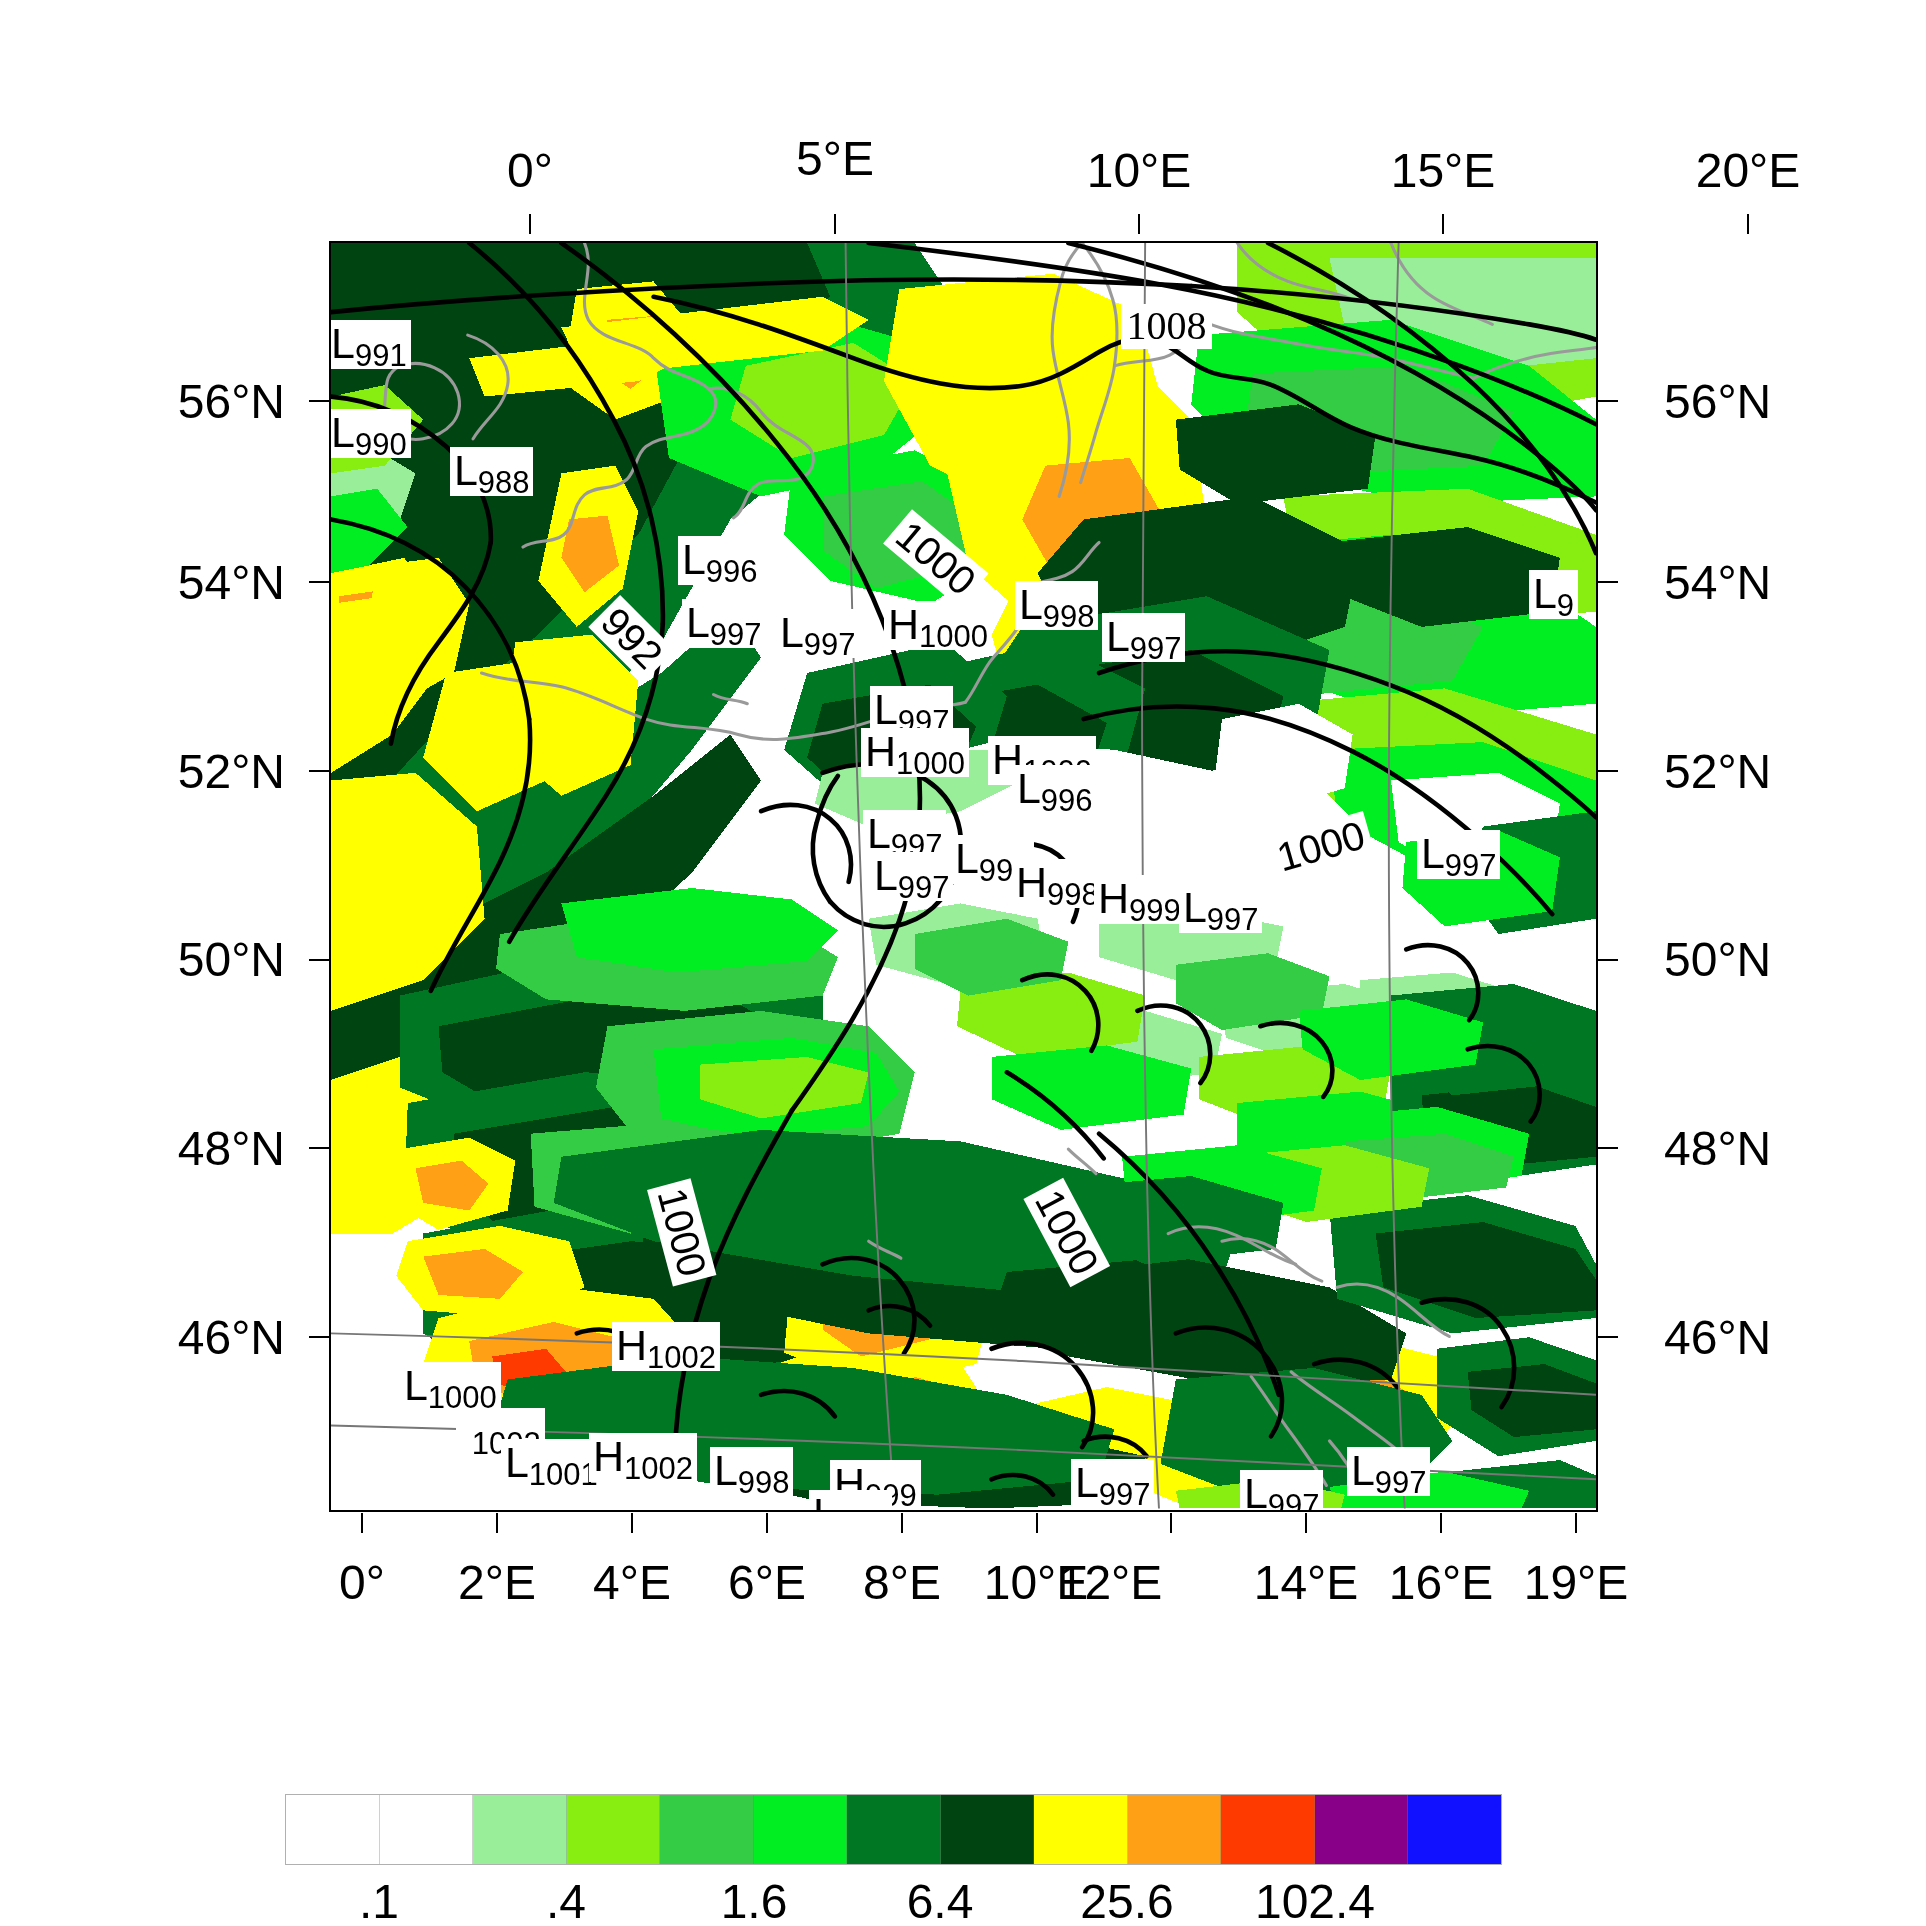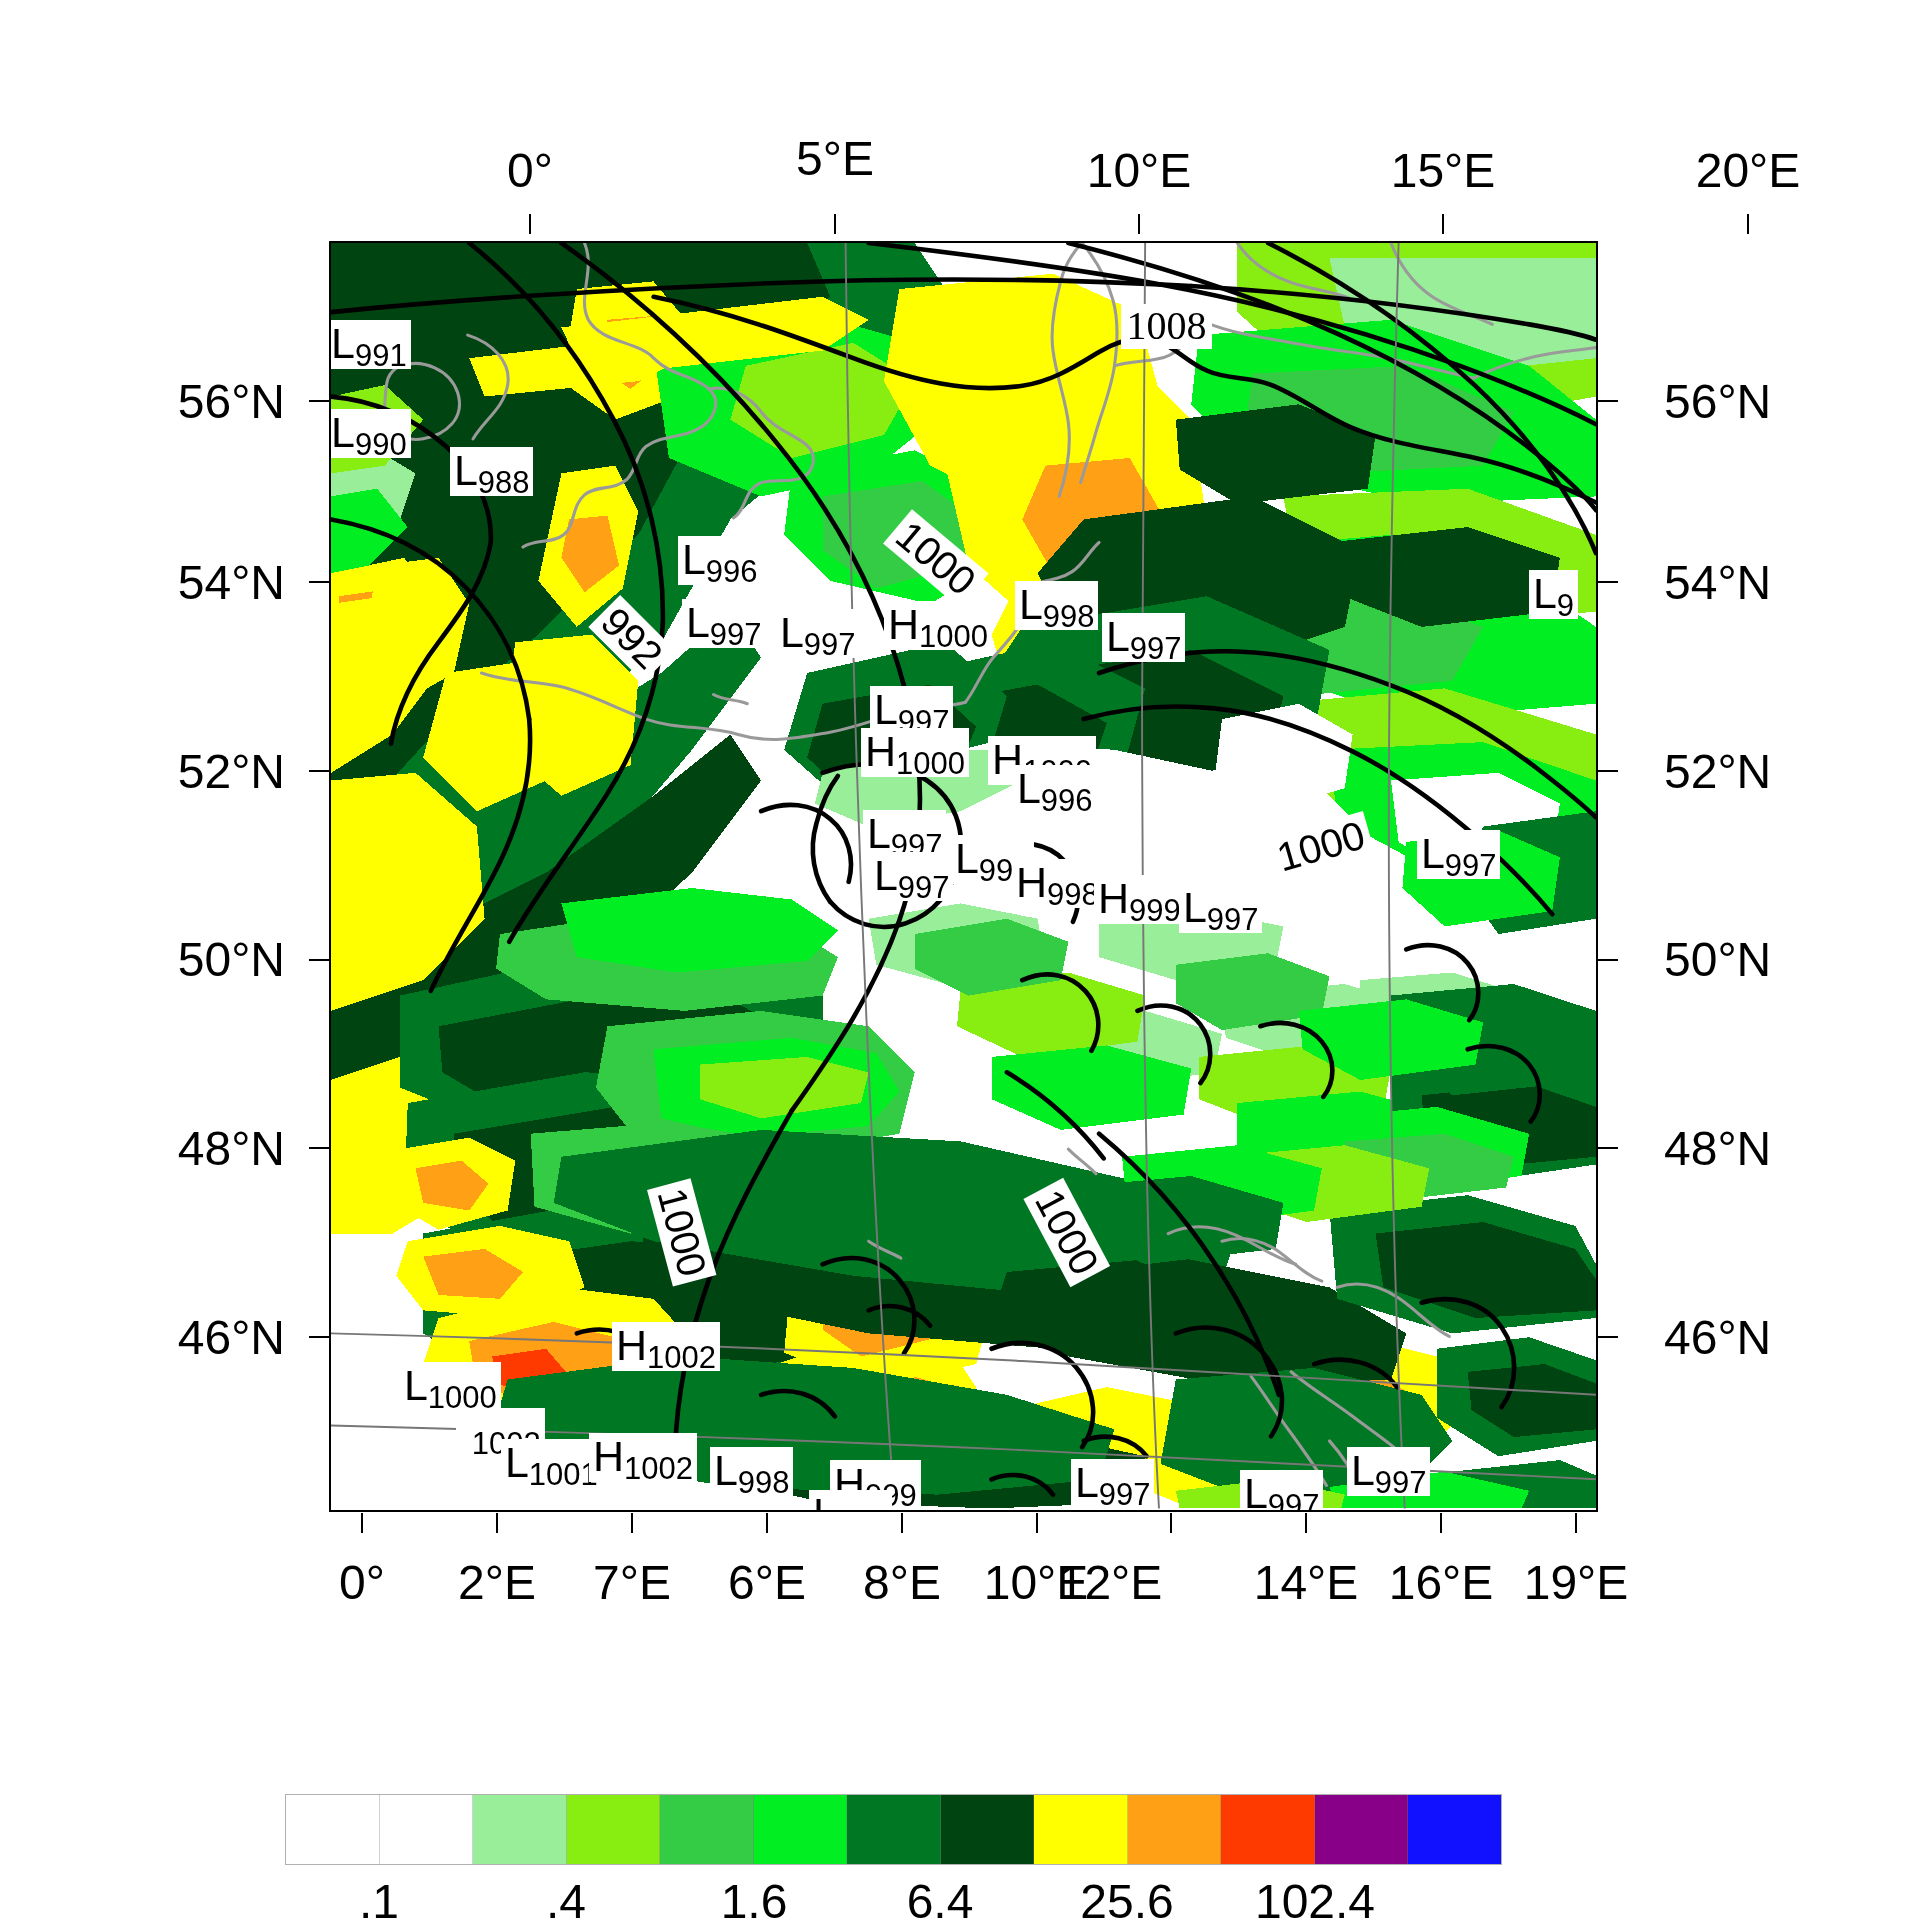--- a/index.html
+++ b/index.html
@@ -370,21 +370,21 @@
   <div class="axlab toplab" style="left:1443px;top:143px;">15°E</div>
   <div class="axlab toplab" style="left:1748px;top:143px;">20°E</div>
   <div class="tick tick-v" style="left:529px;top:214px;"></div>
   <div class="tick tick-v" style="left:834px;top:214px;"></div>
   <div class="tick tick-v" style="left:1138px;top:214px;"></div>
   <div class="tick tick-v" style="left:1442px;top:214px;"></div>
   <div class="tick tick-v" style="left:1747px;top:214px;"></div>
 
   <div class="axlab botlab" style="left:362px;top:1555px;">0°</div>
   <div class="axlab botlab" style="left:497px;top:1555px;">2°E</div>
-  <div class="axlab botlab" style="left:632px;top:1555px;">7°E</div>
+  <div class="axlab botlab" style="left:632px;top:1555px;">4°E</div>
   <div class="axlab botlab" style="left:767px;top:1555px;">6°E</div>
   <div class="axlab botlab" style="left:902px;top:1555px;">8°E</div>
   <div class="axlab botlab" style="left:1036px;top:1555px;">10°E</div>
   <div class="axlab botlab" style="left:1110px;top:1555px;">12°E</div>
   <div class="axlab botlab" style="left:1306px;top:1555px;">14°E</div>
   <div class="axlab botlab" style="left:1441px;top:1555px;">16°E</div>
   <div class="axlab botlab" style="left:1576px;top:1555px;">19°E</div>
   <div class="tick tick-v" style="left:361px;top:1513px;"></div>
   <div class="tick tick-v" style="left:496px;top:1513px;"></div>
   <div class="tick tick-v" style="left:631px;top:1513px;"></div>

